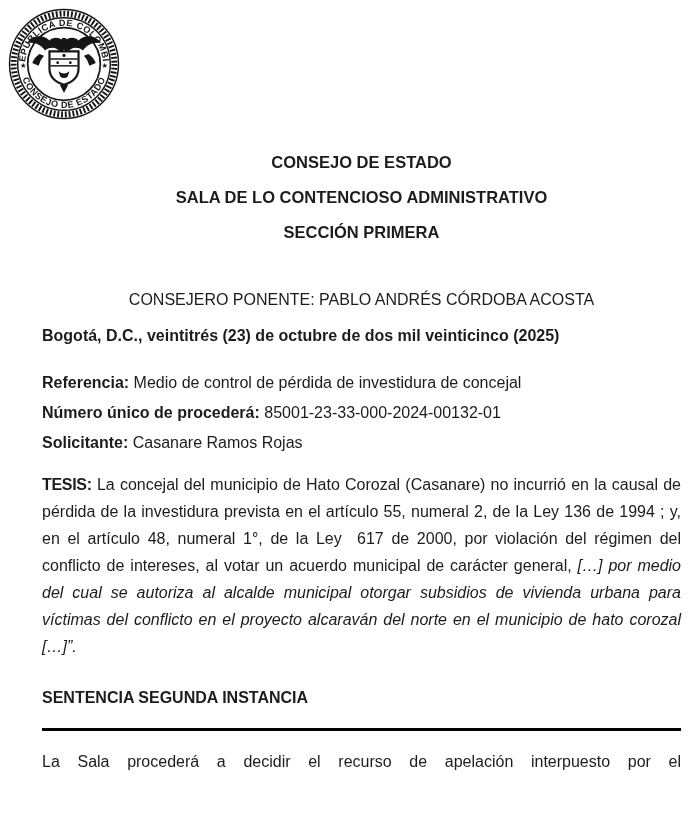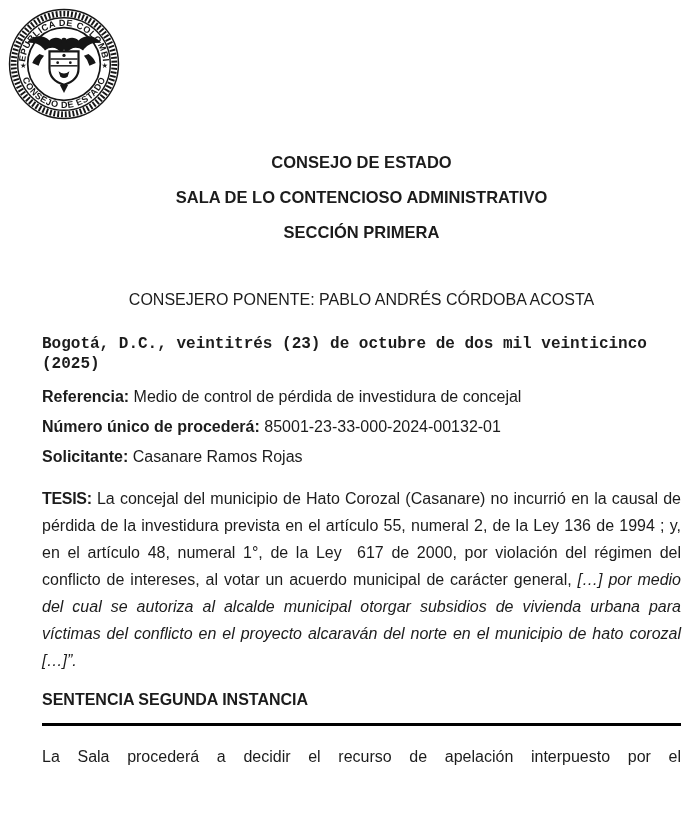--- a/index.html
+++ b/index.html
@@ -45,46 +45,45 @@
     font-size: 16.5px;
     line-height: 35px;
   }
   .ponente {
     margin-top: 40px;
     text-align: center;
     font-weight: normal;
     line-height: 20px;
   }
   .city-date {
-    margin-top: 24px;
+    margin-top: 16px;
     font-weight: bold;
     line-height: 20px;
-    font-family: Liberation Mono, monospace;
   }
 
   
-  .kv-block { margin-top: 8px; }
+  .kv-block { margin-top: 22px; }
   .kv { line-height: 30px; }
   .kv .label { font-weight: bold; }
 
   
   .tesis {
     margin-top: 13px;
     line-height: 27px;
     text-align: justify;
   }
   .tesis .label { font-weight: bold; letter-spacing: -0.3px; }
   .tesis .quote { font-style: italic; }
 
   
   .section-heading {
-    margin-top: 16px;
+    margin-top: 28px;
     font-weight: bold;
     line-height: 20px;
-    padding-bottom: 13px;
+    padding-bottom: 20px;
     border-bottom: 3px solid #000000;
   }
 
   
   .opening {
     margin-top: 17px;
     line-height: 27px;
     text-align: justify;
     text-align-last: justify;
   }

